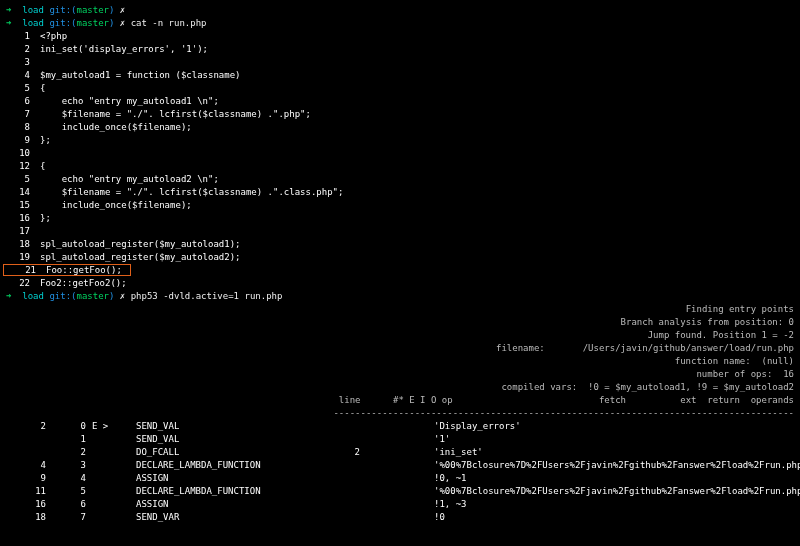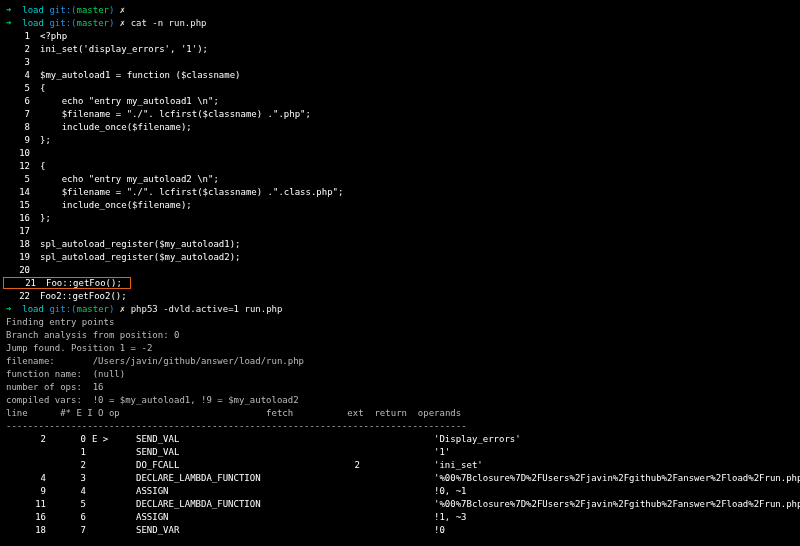--- a/index.html
+++ b/index.html
@@ -4,21 +4,21 @@
 <style>
   * { margin:0; padding:0; box-sizing:border-box; }
   html,body { width:800px; height:546px; background:#000; color:#fff;
     font-family:"Menlo","Consolas","DejaVu Sans Mono",monospace;
     font-size:9px; line-height:13px; overflow:hidden; }
   .term { padding:4px 6px; position:relative; }
   .row { white-space:pre; }
   .arrow { color:#00d060; }
   .cyan  { color:#00cfcf; }
   .blue  { color:#208fe0; }
-  .grey  { color:#bbb; }
+  .grey  { color:#bbb;text-align:right; }
   .white { color:#eee; }
   .hl { border:1px solid #e0601a; border-radius:0; padding:0 8px; margin:-1px -3px; }
   .ln { display:inline-block; width:34px; text-align:right; padding-right:10px; }
   .ln2{ display:inline-block; width:50px; text-align:right; padding-right:10px; }
   .col-num  { display:inline-block; width:30px; text-align:right;}
   .col-eio  { display:inline-block; width:44px; padding-left:6px;}
   .col-op   { display:inline-block; width:190px; padding-left:6px;}
   .col-ext  { display:inline-block; width:40px; text-align:right;}
   .col-ret  { display:inline-block; width:60px; text-align:right;}
   .col-opd  { display:inline-block; padding-left:14px;}
@@ -44,21 +44,20 @@
       <div class="row"><span class="ln">9</span><span>};</span></div>
       <div class="row"><span class="ln">10</span><span></span></div>
       <div class="row"><span class="ln">12</span><span>{</span></div>
       <div class="row"><span class="ln">5</span><span>    echo "entry my_autoload2 \n";</span></div>
       <div class="row"><span class="ln">14</span><span>    $filename = "./". lcfirst($classname) .".class.php";</span></div>
       <div class="row"><span class="ln">15</span><span>    include_once($filename);</span></div>
       <div class="row"><span class="ln">16</span><span>};</span></div>
       <div class="row"><span class="ln">17</span><span></span></div>
       <div class="row"><span class="ln">18</span><span>spl_autoload_register($my_autoload1);</span></div>
       <div class="row"><span class="ln">19</span><span>spl_autoload_register($my_autoload2);</span></div>
-      <div class="row"><span class="ln">20</span><span></span></div>
     </div>
 
   <div class="row"><span class="hl"><span class="ln">21</span><span>Foo::getFoo();</span></span></div>
 
   <div class="row"><span class="ln">22</span><span>Foo2::getFoo2();</span></div>
 
   <div class="row"><span class="arrow">➜</span>  <span class="cyan">load</span> <span class="blue">git:(</span><span class="arrow">master</span><span class="blue">)</span> <span class="white">✗</span> <span class="white">php53 -dvld.active=1 run.php</span></div>
 
   <div id="analysis-block">
       <div class="row grey">Finding entry points</div>

